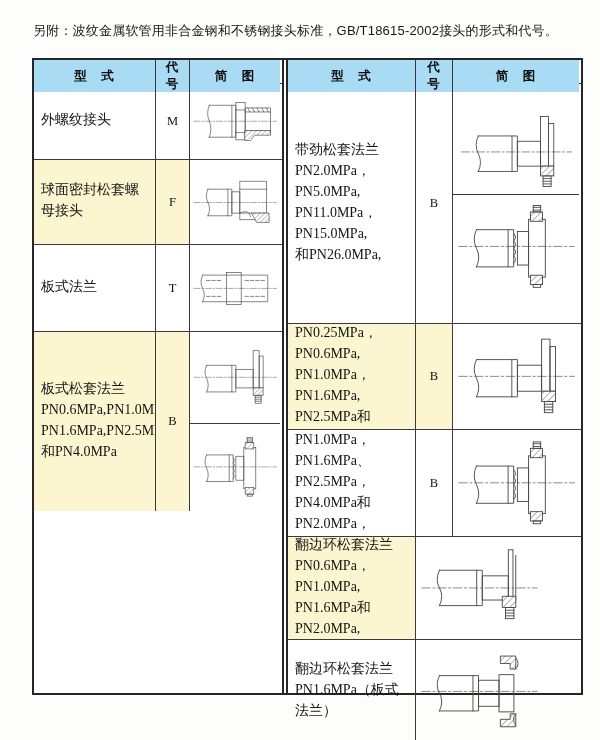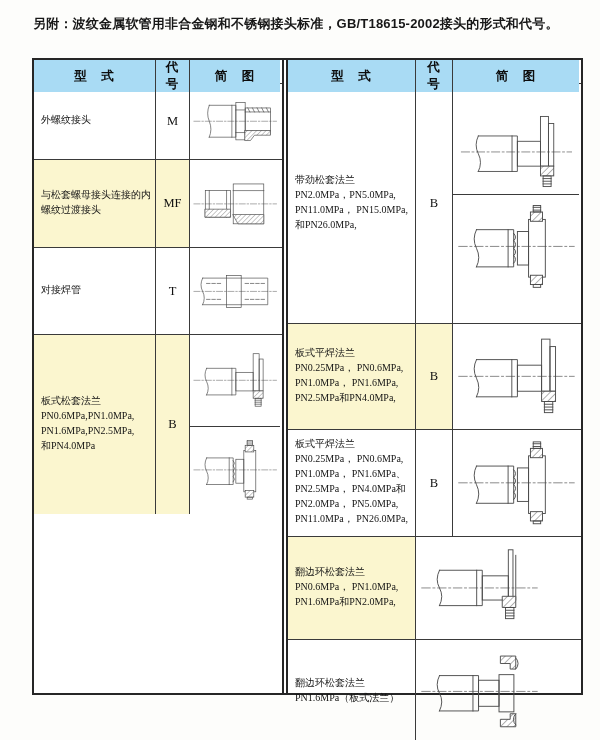--- a/index.html
+++ b/index.html
@@ -1,35 +1,35 @@
 <!DOCTYPE html>
 <html><head>
 <meta charset="utf-8">
 <style>
   *{box-sizing:border-box;margin:0;padding:0}
   html,body{width:600px;height:740px}
   body{background:#fdfdfb;font-family:"Liberation Sans",sans-serif;position:relative;overflow:hidden}
-  .note{position:absolute;left:33px;top:15px;font-size:13px;font-weight:700;color:#171717;letter-spacing:.2px;white-space:nowrap}
+  .note{position:absolute;left:33px;top:22px;font-size:13px;font-weight:400;color:#171717;letter-spacing:.2px;white-space:nowrap}
   .table{position:absolute;left:32px;top:58px;width:551px;height:637px;border:2px solid #262626;display:flex;background:#fff}
   .half{display:flex;flex-direction:column}
   .half-left{width:248px}
   .half-right{width:293px}
   .divider{width:6px;border-left:2px solid #262626;border-right:2px solid #262626;background:#fff}
   .row{display:flex;border-bottom:1px solid #3a3a3a;flex:0 0 auto}
   .row:last-child{border-bottom:none}
   .cell{border-right:1px solid #3a3a3a;display:flex;align-items:center;justify-content:center;overflow:hidden}
   .half-left  .c-type{width:122px}
   .half-left  .c-code{width:34px}
   .half-left  .c-diag{width:90px}
   .half-right .c-type{width:128px}
   .half-right .c-code{width:37px}
   .half-right .c-diag{width:126px}
   .c-diag{border-right:none;flex-direction:column;padding:0}
   .type-text{justify-content:flex-start;align-items:center;display:flex;padding:0 4px 4px 7px;
-    font-family:"Liberation Serif",serif;font-size:10px;line-height:1.5;color:#141414;white-space:pre-line}
+    font-family:"Liberation Serif",serif;font-size:14px;line-height:1.5;color:#141414;white-space:pre-line}
   .code-text{font-family:"Liberation Serif",serif;font-size:12.5px;color:#101010}
   .hdr{background:#a9dbf4;font-weight:700;font-size:12.5px;color:#0c0c0c;font-family:"Liberation Sans",sans-serif;
     letter-spacing:1px;justify-content:center;padding:16px}
   .hl{background:#fbf6cf}
   .subdiag{width:100%;display:flex;align-items:center;justify-content:center;flex:0 0 auto}
   .subdiag-top{border-bottom:1px solid #3a3a3a}
   .diag-box{width:100%;height:100%;display:flex;align-items:center;justify-content:center}
   .diag-box svg,.subdiag svg{display:block;width:96%;height:94%}
 </style>
 </head>
@@ -71,43 +71,44 @@
                 <line x1="80" y1="31" x2="118" y2="31"></line>
                 <line x1="80" y1="59" x2="118" y2="59"></line>
                 <path d="M84 25 l3 6 M91 25 l3 6 M98 25 l3 6 M105 25 l3 6 M112 25 l3 6"></path>
                 <path d="M80 59 H118 V66 H94 L88 74 H80 Z" fill="url(#hx)"></path>
                 <line x1="3" y1="45" x2="127" y2="45" stroke-width="0.7" stroke-dasharray="9 3 2 3"></line>
               </g>
             </svg>
           </div>
         </div>
     </div>
-    <div class="row" style="height:88px">
-      <div class="cell c-type type-text hl">与松套螺母接头连接的内
-螺纹过渡接头</div>
-      <div class="cell c-code code-text hl">MF</div>
-      <div class="cell c-diag">
-          <div class="diag-box">
-            <svg viewBox="0 0 130 90" preserveAspectRatio="xMidYMid meet">
-              <g fill="none" stroke="#4a4a4a" stroke-width="1" stroke-linecap="square">
-                <rect x="20" y="25" width="38" height="40"></rect>
-                <line x1="26" y1="25" x2="26" y2="65"></line>
-                <line x1="52" y1="25" x2="52" y2="65"></line>
-                <rect x="62" y="15" width="46" height="60"></rect>
-                <line x1="62" y1="25" x2="108" y2="25"></line>
-                <path d="M20 53 H58 V65 H20 Z" fill="url(#hx)"></path>
-                <path d="M62 61 H108 V75 H70 Z" fill="url(#hx)"></path>
+    <div class="row" style="height:85px">
+      <div class="cell c-type type-text hl">球面密封松套螺母接头</div>
+      <div class="cell c-code code-text hl">F</div>
+      <div class="cell c-diag">
+          <div class="diag-box">
+            <svg viewBox="0 0 130 90" preserveAspectRatio="xMidYMid meet">
+              <g fill="none" stroke="#4a4a4a" stroke-width="1" stroke-linecap="square">
+                <path d="M24 25 H60 V65 H24"></path>
+                <path d="M24 25 Q19 35 24 45 Q29 55 24 65"></path>
+                <line x1="54" y1="25" x2="54" y2="65"></line>
+                <rect x="60" y="29" width="12" height="32"></rect>
+                <rect x="72" y="13" width="40" height="58"></rect>
+                <line x1="72" y1="25" x2="112" y2="25"></line>
+                <line x1="72" y1="61" x2="112" y2="61"></line>
+                <path d="M72 61 Q86 54 88 66"></path>
+                <path d="M90 61 H116 V75 H98 Z" fill="url(#hx)"></path>
                 <line x1="3" y1="45" x2="127" y2="45" stroke-width="0.7" stroke-dasharray="9 3 2 3"></line>
               </g>
             </svg>
           </div>
         </div>
     </div>
     <div class="row" style="height:87px">
-      <div class="cell c-type type-text">对接焊管</div>
+      <div class="cell c-type type-text">板式法兰</div>
       <div class="cell c-code code-text">T</div>
       <div class="cell c-diag">
           <div class="diag-box">
             <svg viewBox="0 0 130 90" preserveAspectRatio="xMidYMid meet">
               <g fill="none" stroke="#4a4a4a" stroke-width="1" stroke-linecap="square">
                 <path d="M16 25 H114 V65 H16"></path>
                 <path d="M16 25 Q11 35 16 45 Q21 55 16 65"></path>
                 <rect x="52" y="21" width="22" height="48"></rect>
                 <line x1="80" y1="33" x2="110" y2="33" stroke-dasharray="5 3"></line>
                 <line x1="80" y1="57" x2="110" y2="57" stroke-dasharray="5 3"></line>

